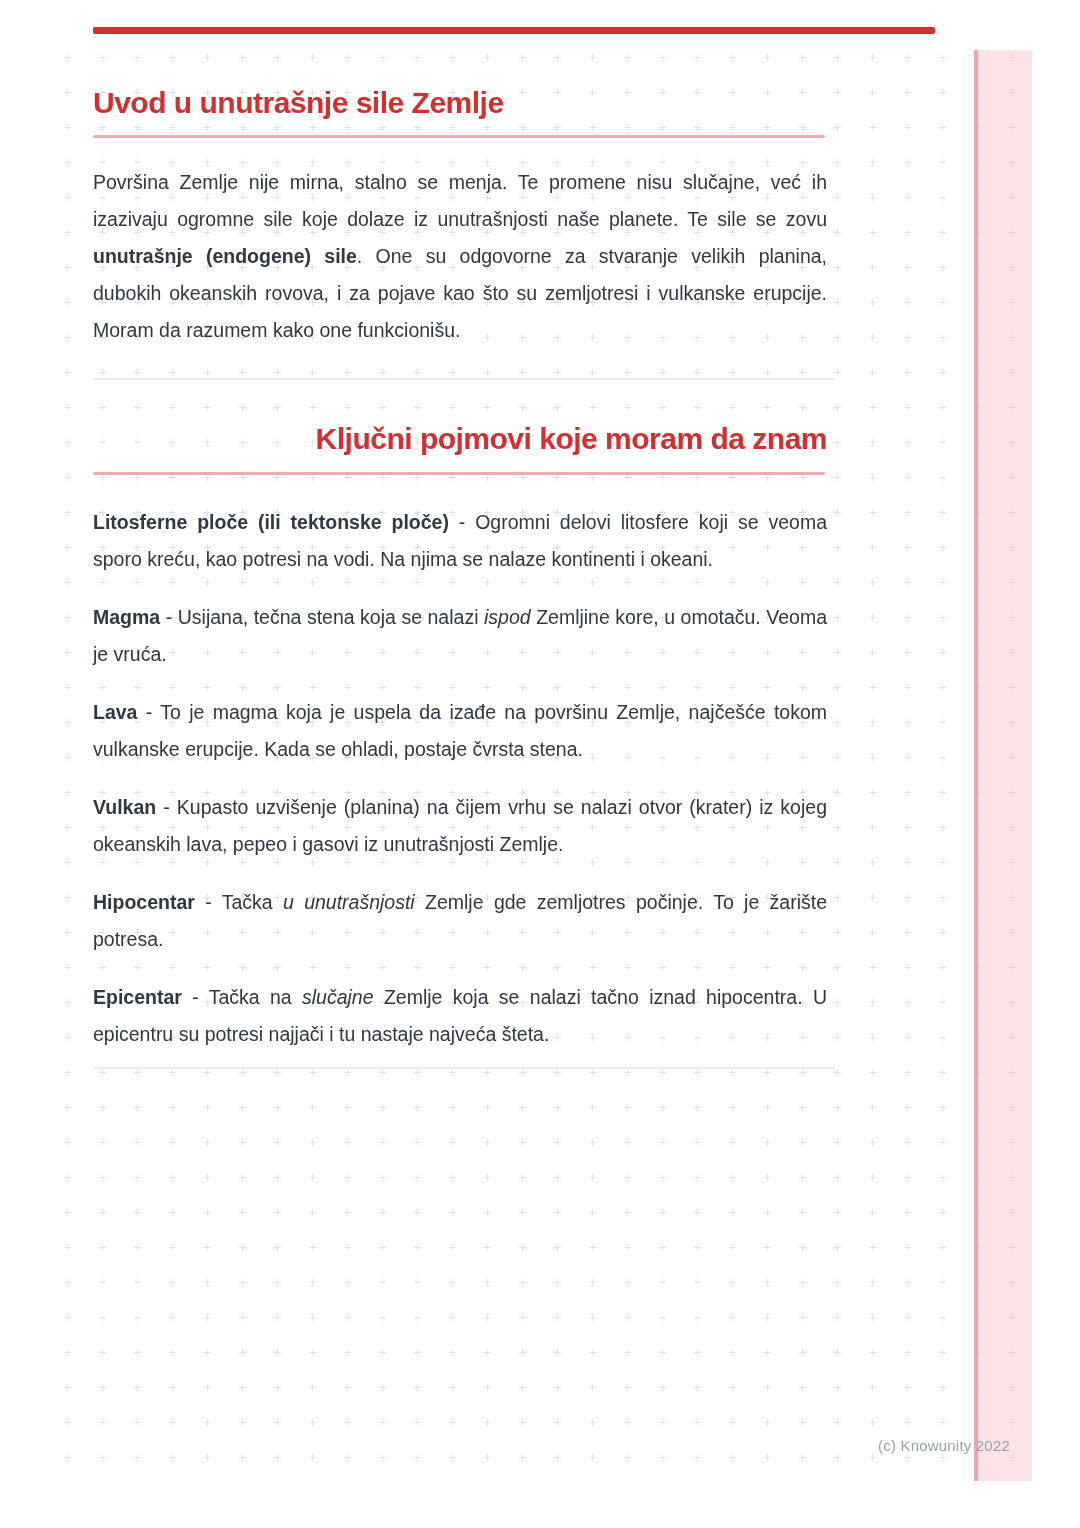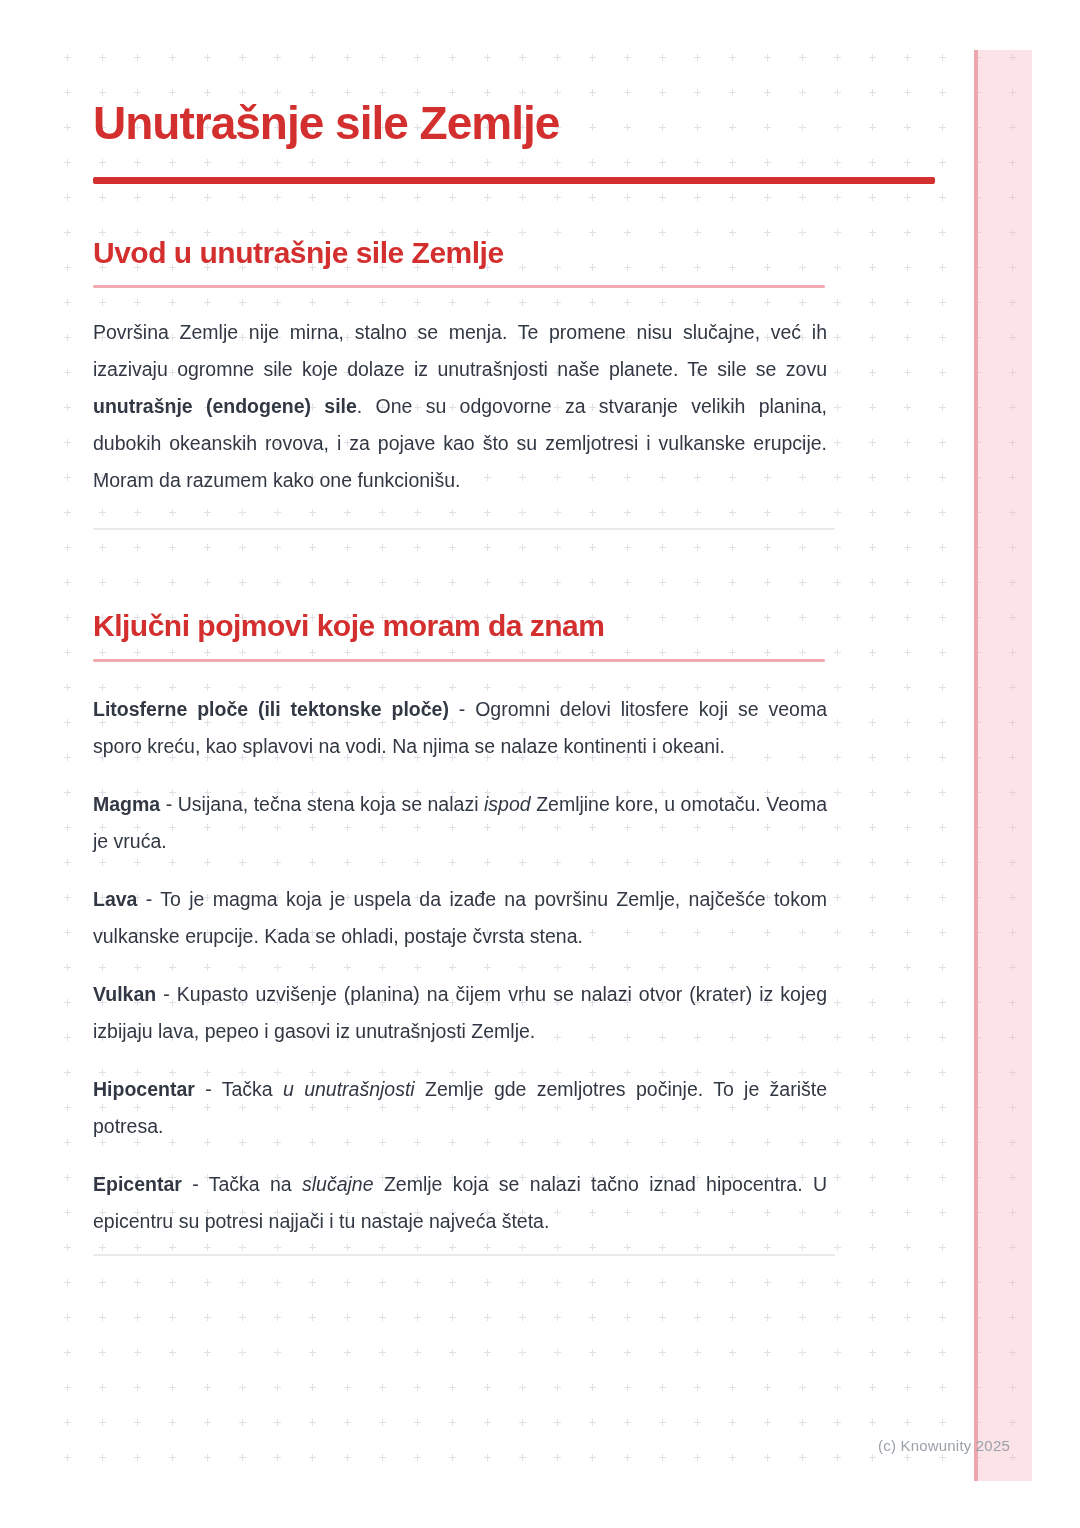--- a/index.html
+++ b/index.html
@@ -38,21 +38,21 @@
     margin-top:97px;
     font-size:46px;line-height:1.15;font-weight:800;letter-spacing:-1px;
     color:var(--accent);
   }
   .title-rule{margin-top:27px;width:842px;height:7px;background:var(--accent);border-radius:2px;}
   h2.section-heading{
     font-size:30px;line-height:1.18;font-weight:800;letter-spacing:-0.5px;
     color:var(--accent);
   }
   .h-uvod{margin-top:51px;}
-  .h-kljucni{margin-top:78px;}
+  .h-kljucni{margin-top:41px;text-align:right;}
   .heading-underline{margin-top:15px;width:732px;height:3px;background:var(--underline);border-radius:2px;}
   .para{
     font-size:19.5px;line-height:37px;text-align:justify;color:var(--text);
   }
   .intro-para{margin-top:26px;}
   .seg-bold{font-weight:bold;}
   .seg-italic{font-style:italic;}
   .def{margin-top:21px;}
   .def:first-child{margin-top:29px;}
   .section-divider{height:2px;width:742px;background:var(--divider);border-radius:1px;}
@@ -1214,39 +1214,38 @@
     <span class="dot" style="left: 904px; top: 1454px;"></span>
     <span class="dot" style="left: 939px; top: 1454px;"></span>
     <span class="dot" style="left: 974px; top: 1454px;"></span>
     <span class="dot" style="left: 1009px; top: 1454px;"></span>
   </div>
 
 <div class="stripe"></div>
 
 <div class="content">
 
-  <h1 class="page-title">Unutrašnje sile Zemlje</h1>
   <div class="title-rule"></div>
 
   <h2 class="section-heading h-uvod">Uvod u unutrašnje sile Zemlje</h2>
   <div class="heading-underline"></div>
 
   <p class="para intro-para"><span>Površina Zemlje nije mirna, stalno se menja. Te promene nisu slučajne, već ih izazivaju ogromne sile koje dolaze iz unutrašnjosti naše planete. Te sile se zovu </span><span class="seg-bold">unutrašnje (endogene) sile</span><span>. One su odgovorne za stvaranje velikih planina, dubokih okeanskih rovova, i za pojave kao što su zemljotresi i vulkanske erupcije. Moram da razumem kako one funkcionišu.</span></p>
 
   <div class="section-divider divider-mid"></div>
 
   <h2 class="section-heading h-kljucni">Ključni pojmovi koje moram da znam</h2>
   <div class="heading-underline"></div>
 
   <div>
-      <p class="para def"><strong>Litosferne ploče (ili tektonske ploče)</strong><span> - Ogromni delovi litosfere koji se veoma sporo kreću, kao splavovi na vodi. Na njima se nalaze kontinenti i okeani.</span></p>
+      <p class="para def"><strong>Litosferne ploče (ili tektonske ploče)</strong><span> - Ogromni delovi litosfere koji se veoma sporo kreću, kao potresi na vodi. Na njima se nalaze kontinenti i okeani.</span></p>
       <p class="para def"><strong>Magma</strong><span> - Usijana, tečna stena koja se nalazi </span><span class="seg-italic">ispod</span><span> Zemljine kore, u omotaču. Veoma je vruća.</span></p>
       <p class="para def"><strong>Lava</strong><span> - To je magma koja je uspela da izađe na površinu Zemlje, najčešće tokom vulkanske erupcije. Kada se ohladi, postaje čvrsta stena.</span></p>
-      <p class="para def"><strong>Vulkan</strong><span> - Kupasto uzvišenje (planina) na čijem vrhu se nalazi otvor (krater) iz kojeg izbijaju lava, pepeo i gasovi iz unutrašnjosti Zemlje.</span></p>
+      <p class="para def"><strong>Vulkan</strong><span> - Kupasto uzvišenje (planina) na čijem vrhu se nalazi otvor (krater) iz kojeg okeanskih lava, pepeo i gasovi iz unutrašnjosti Zemlje.</span></p>
       <p class="para def"><strong>Hipocentar</strong><span> - Tačka </span><span class="seg-italic">u unutrašnjosti</span><span> Zemlje gde zemljotres počinje. To je žarište potresa.</span></p>
       <p class="para def"><strong>Epicentar</strong><span> - Tačka na </span><span class="seg-italic">slučajne</span><span> Zemlje koja se nalazi tačno iznad hipocentra. U epicentru su potresi najjači i tu nastaje najveća šteta.</span></p>
     </div>
 
   <div class="section-divider divider-bottom"></div>
 
 </div>
 
-<div class="footer-credit">(c) Knowunity 2025</div>
+<div class="footer-credit">(c) Knowunity 2022</div>
 
 </body></html>

